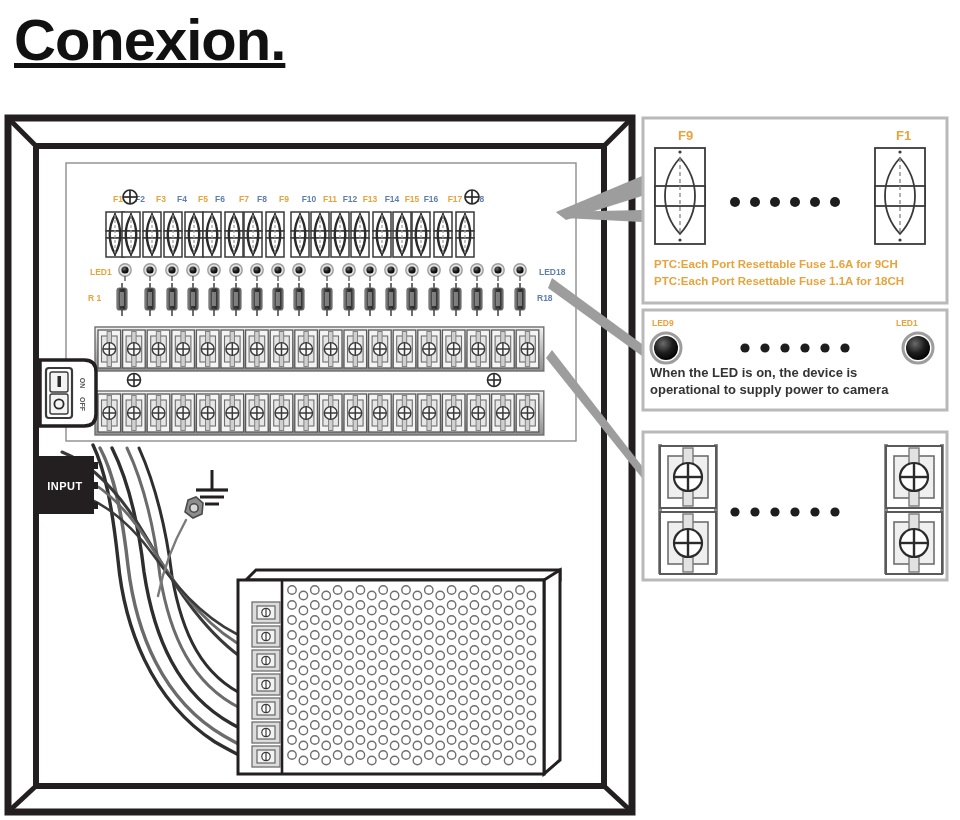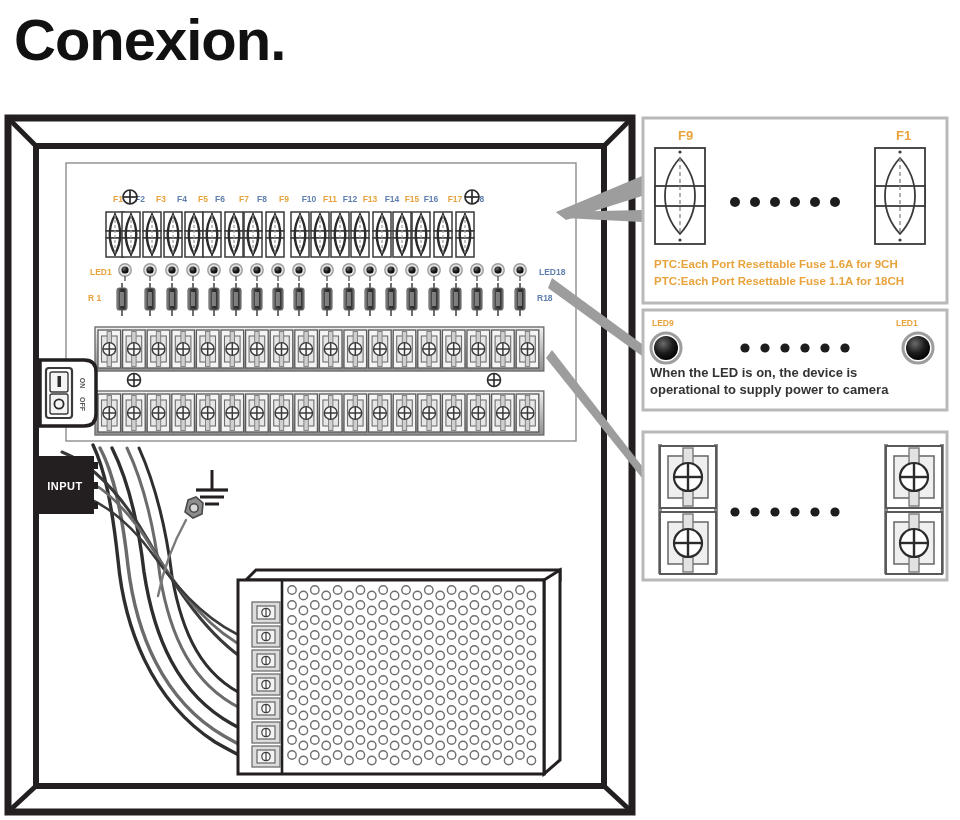--- a/index.html
+++ b/index.html
@@ -3,20 +3,21 @@
 <meta charset="utf-8">
 <style>
   html,body{margin:0;padding:0;background:#ffffff;}
   body{width:960px;height:820px;position:relative;overflow:hidden;
        font-family:"Liberation Sans",sans-serif;-webkit-font-smoothing:antialiased;}
 
   #page-title{
     position:absolute;left:14px;top:8px;
     font-size:58px;font-weight:bold;color:#111111;letter-spacing:-1px;
     line-height:1.1;
+    text-decoration:underline;
   }
 
   .svg-root{position:absolute;left:0;top:0;}
 
   .lbl{font-family:"Liberation Sans",sans-serif;font-weight:bold;}
   .lbl-f{font-size:8.5px;fill:#e8a33d;}
   .lbl-f2{font-size:8.5px;fill:#5f7fae;}
   .lbl-big{font-size:13px;fill:#e8a33d;font-weight:bold;}
   .lbl-led{font-size:8.5px;fill:#e8a33d;}
   .lbl-led2{font-size:8.5px;fill:#5f7fae;}

